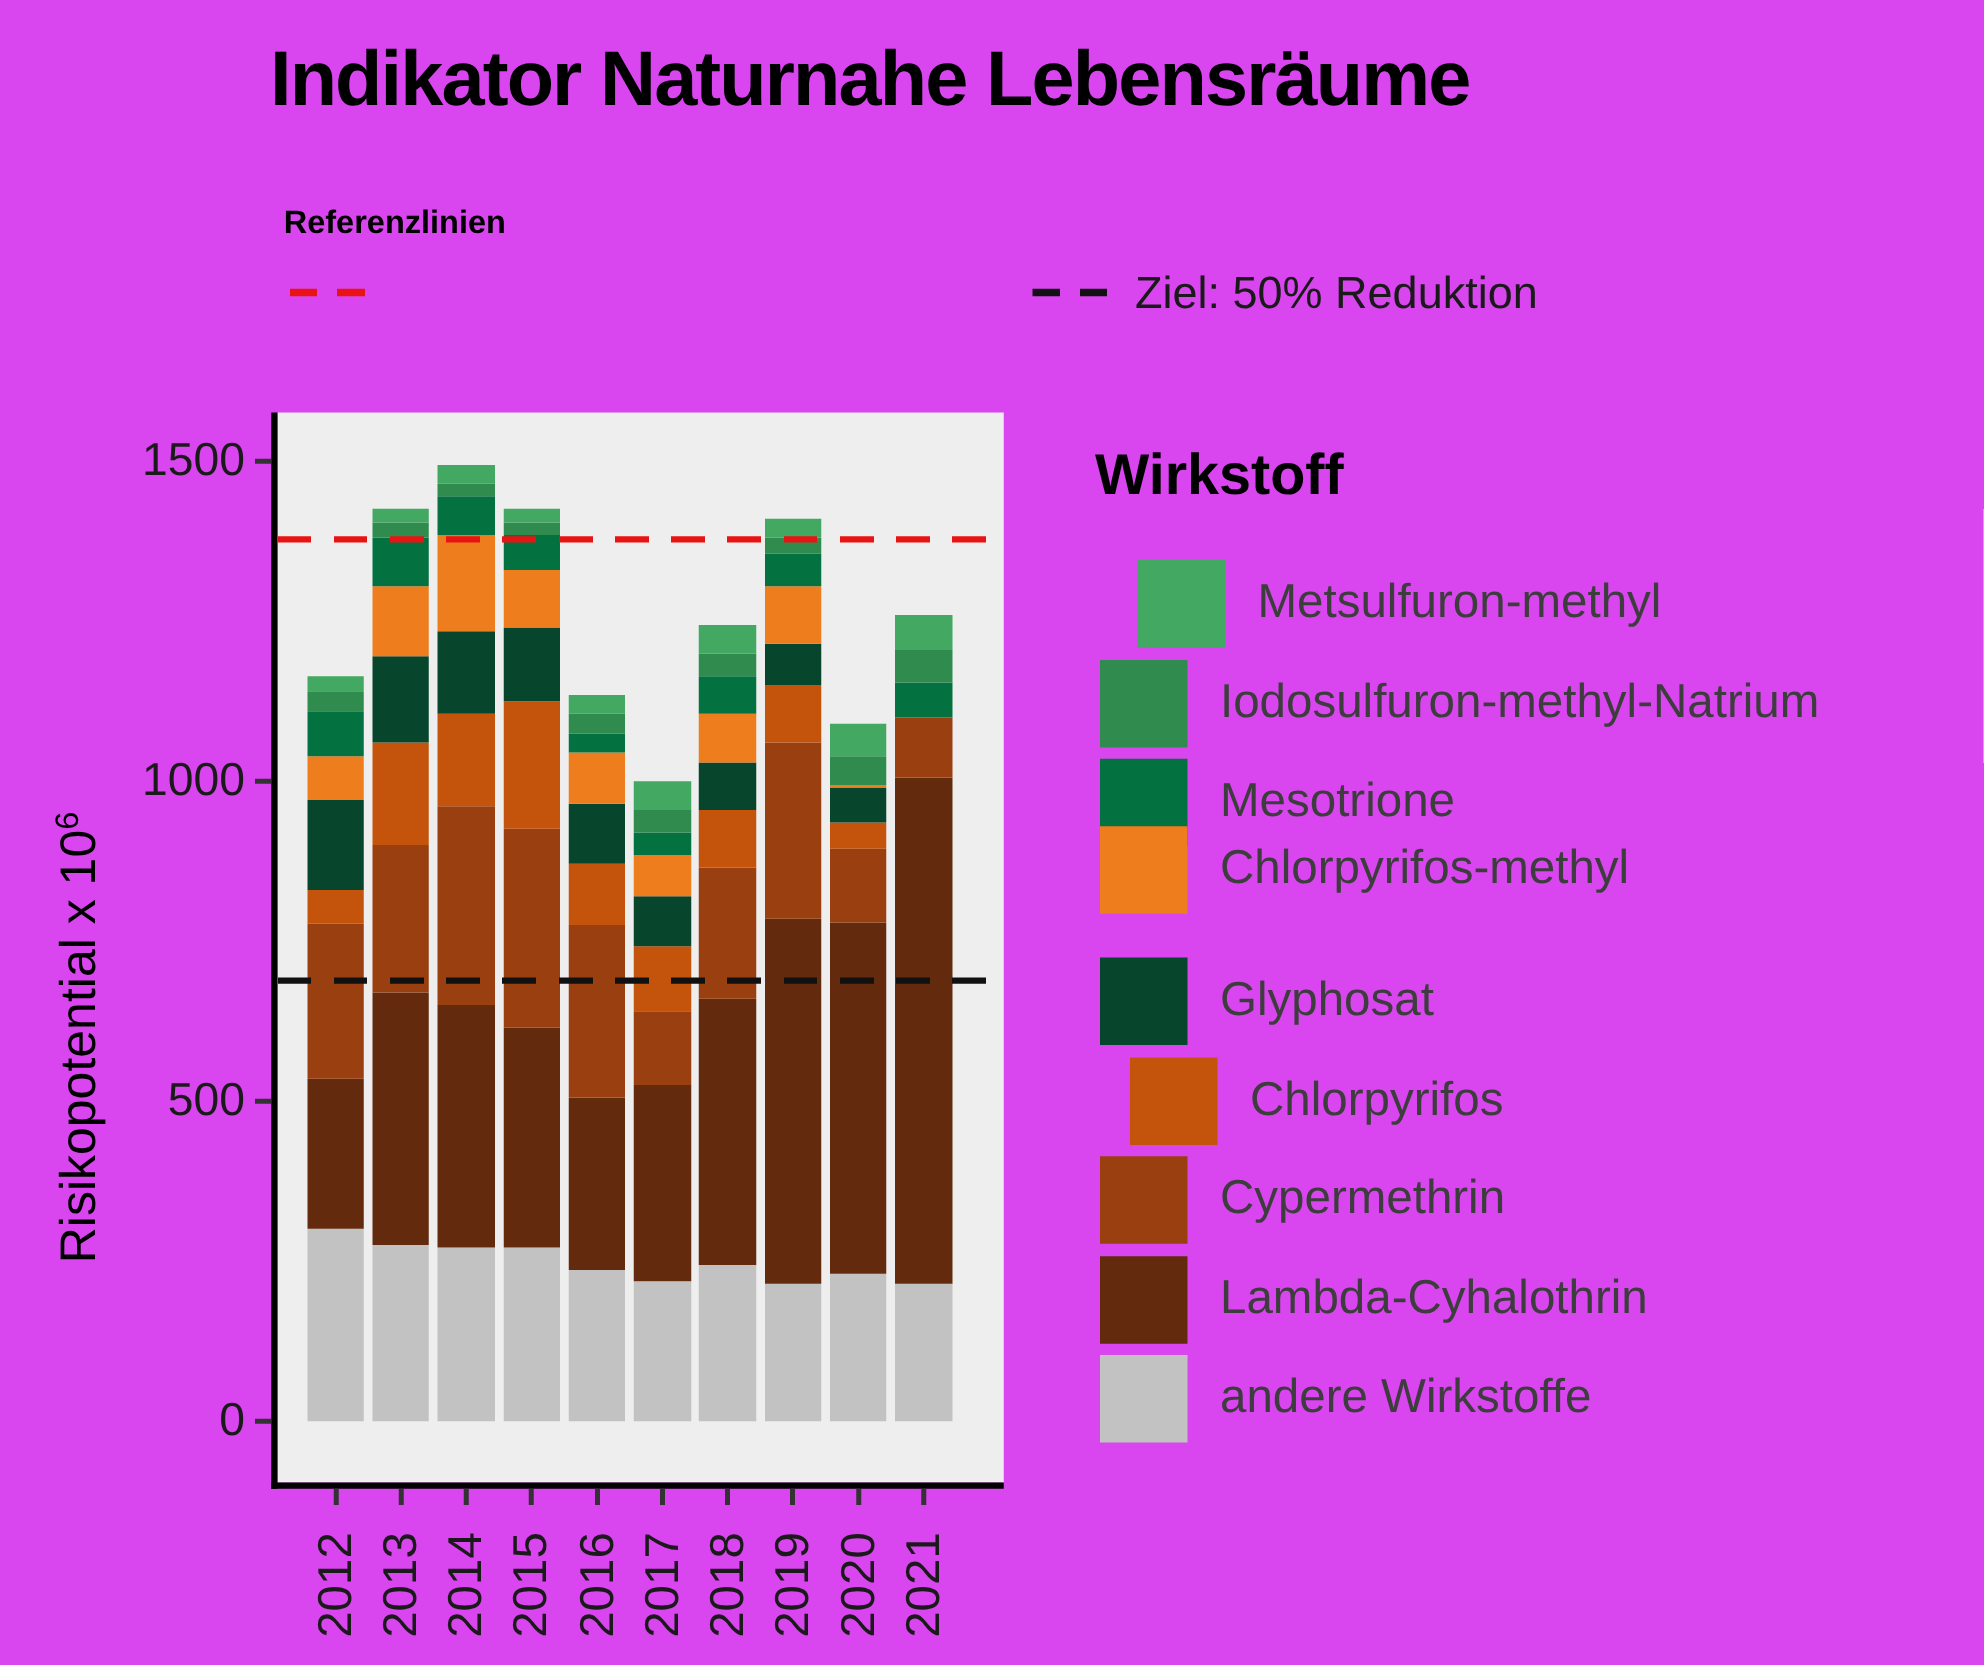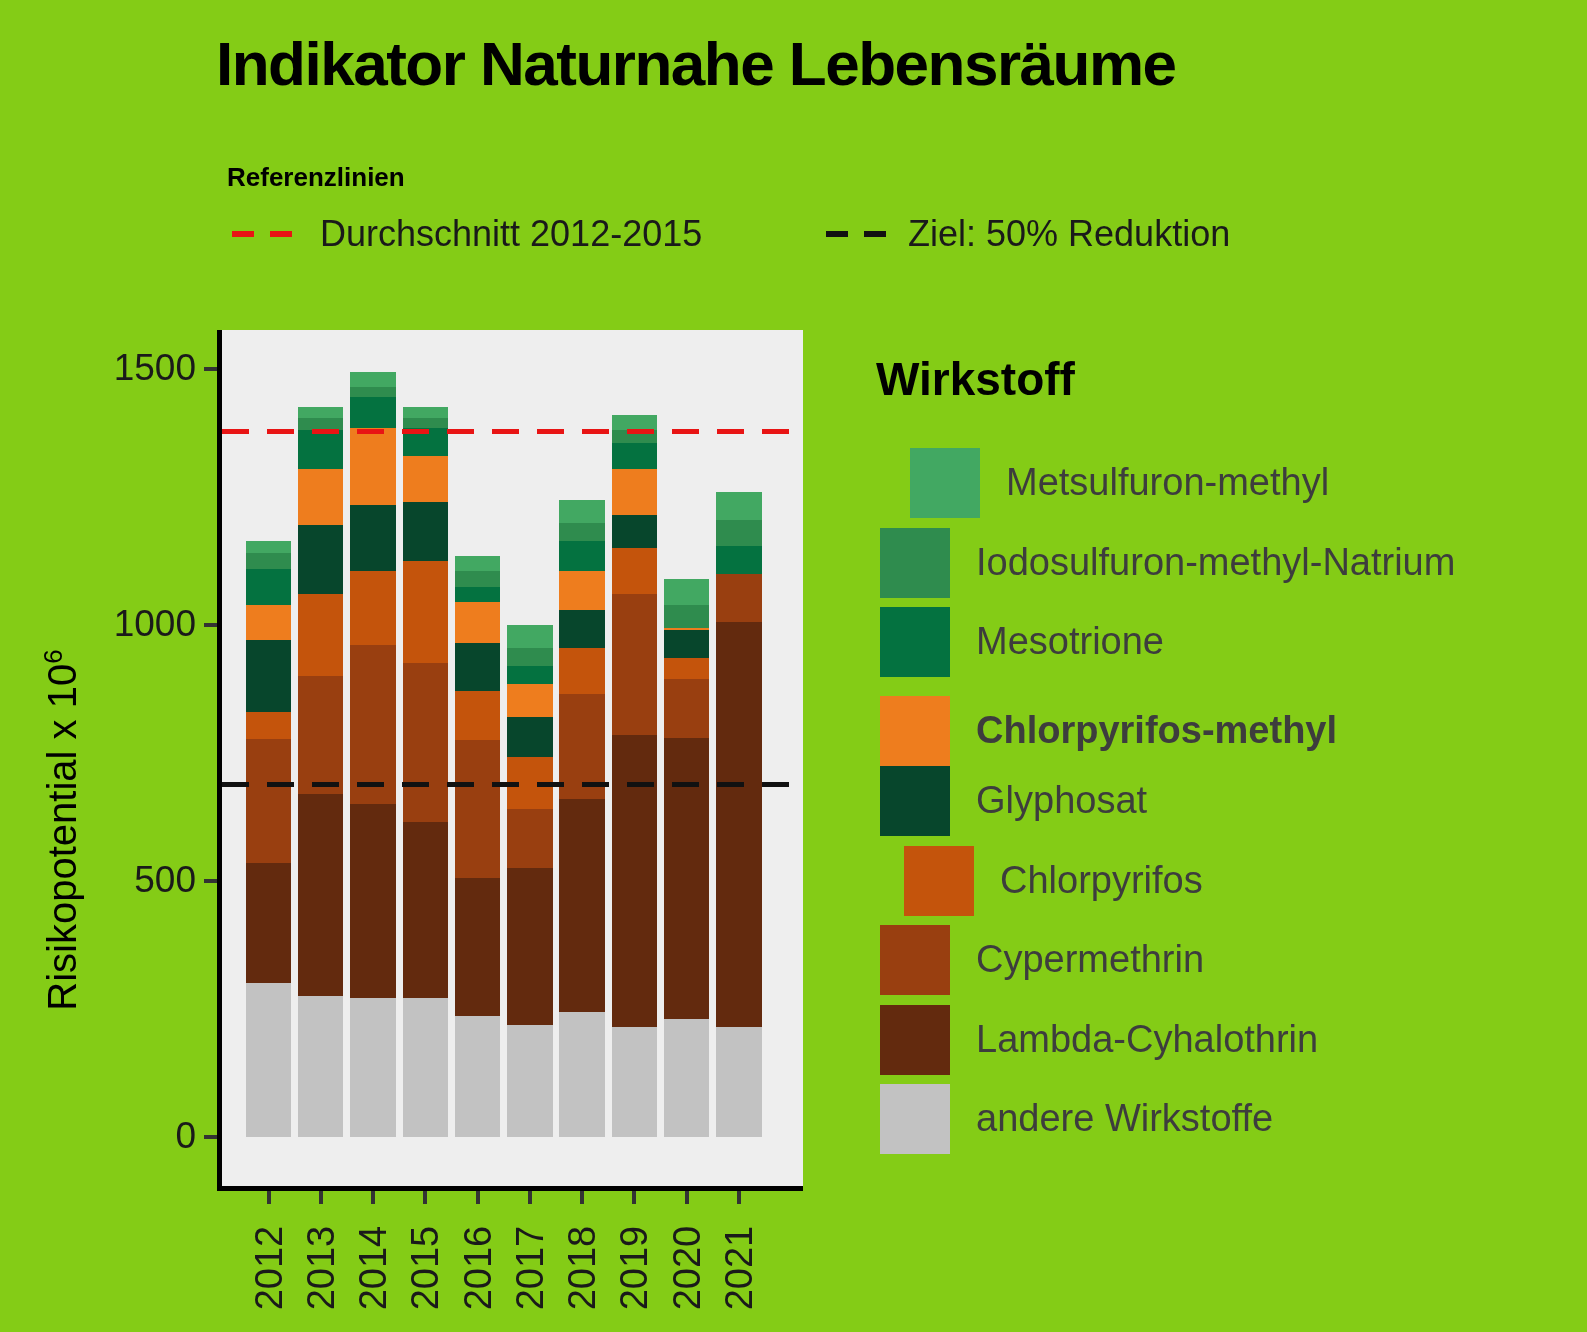--- a/index.html
+++ b/index.html
@@ -2,21 +2,21 @@
 <html><head>
 <meta charset="utf-8">
 <style>
   html,body{
     margin:0;padding:0;background:#ffffff;
     width:1587px;height:1332px;overflow:hidden;
     font-family:"Liberation Sans", sans-serif;
     -webkit-font-smoothing:antialiased;
   }
   .abs{position:absolute;}
-  #stage{position:relative;width:1587px;height:1332px;background:#84cc16;}
+  #stage{position:relative;width:1587px;height:1332px;background:#d946ef;}
 
   #chart-title{
     left:216px;top:28px;width:1360px;
     font-size:62px;font-weight:bold;color:#000000;letter-spacing:-1.5px;
     white-space:nowrap;
   }
 
   #ref-heading{
     left:227px;top:162px;font-size:26px;font-weight:bold;color:#000000;
   }
@@ -66,21 +66,20 @@
 <body>
 
 <div id="stage">
 
   <div id="chart-title" class="abs">Indikator Naturnahe Lebensräume</div>
 
   <div id="ref-heading" class="abs">Referenzlinien</div>
   <div id="ref-rows">
       <div class="ref-row" style="left: 232px;">
         <div class="ref-dash-sample" style="background: repeating-linear-gradient(90deg, rgb(232, 20, 20) 0px, rgb(232, 20, 20) 22px, transparent 22px, transparent 38px); margin-right: 28px;"></div>
-        <div class="ref-label">Durchschnitt 2012-2015</div>
       </div>
       <div class="ref-row" style="left: 826px;">
         <div class="ref-dash-sample" style="background: repeating-linear-gradient(90deg, rgb(17, 17, 17) 0px, rgb(17, 17, 17) 22px, transparent 22px, transparent 38px); margin-right: 22px;"></div>
         <div class="ref-label">Ziel: 50% Reduktion</div>
       </div>
     </div>
 
   <div id="panel" class="abs"></div>
   <div id="bars">
       <div class="bar-seg" style="left: 245.8px; width: 45.4px; top: 983.4px; height: 153.6px; background: rgb(194, 194, 194);"></div>
@@ -222,21 +221,21 @@
         <div class="legend-label">Metsulfuron-methyl</div>
       </div>
       <div class="legend-row" style="top: 527.5px; left: 880px; width: 640px;">
         <div class="legend-swatch" style="background: rgb(47, 140, 78);"></div>
         <div class="legend-label">Iodosulfuron-methyl-Natrium</div>
       </div>
       <div class="legend-row" style="top: 607px; left: 880px; width: 640px;">
         <div class="legend-swatch" style="background: rgb(4, 114, 64);"></div>
         <div class="legend-label">Mesotrione</div>
       </div>
-      <div class="legend-row" style="top: 696px; left: 880px; width: 640px; font-weight: bold;">
+      <div class="legend-row" style="top: 661px; left: 880px; width: 640px;">
         <div class="legend-swatch" style="background: rgb(238, 125, 30);"></div>
         <div class="legend-label">Chlorpyrifos-methyl</div>
       </div>
       <div class="legend-row" style="top: 766px; left: 880px; width: 640px;">
         <div class="legend-swatch" style="background: rgb(7, 70, 44);"></div>
         <div class="legend-label">Glyphosat</div>
       </div>
       <div class="legend-row" style="top: 845.5px; left: 880px; width: 640px; margin-left: 24px;">
         <div class="legend-swatch" style="background: rgb(196, 84, 12);"></div>
         <div class="legend-label">Chlorpyrifos</div>

